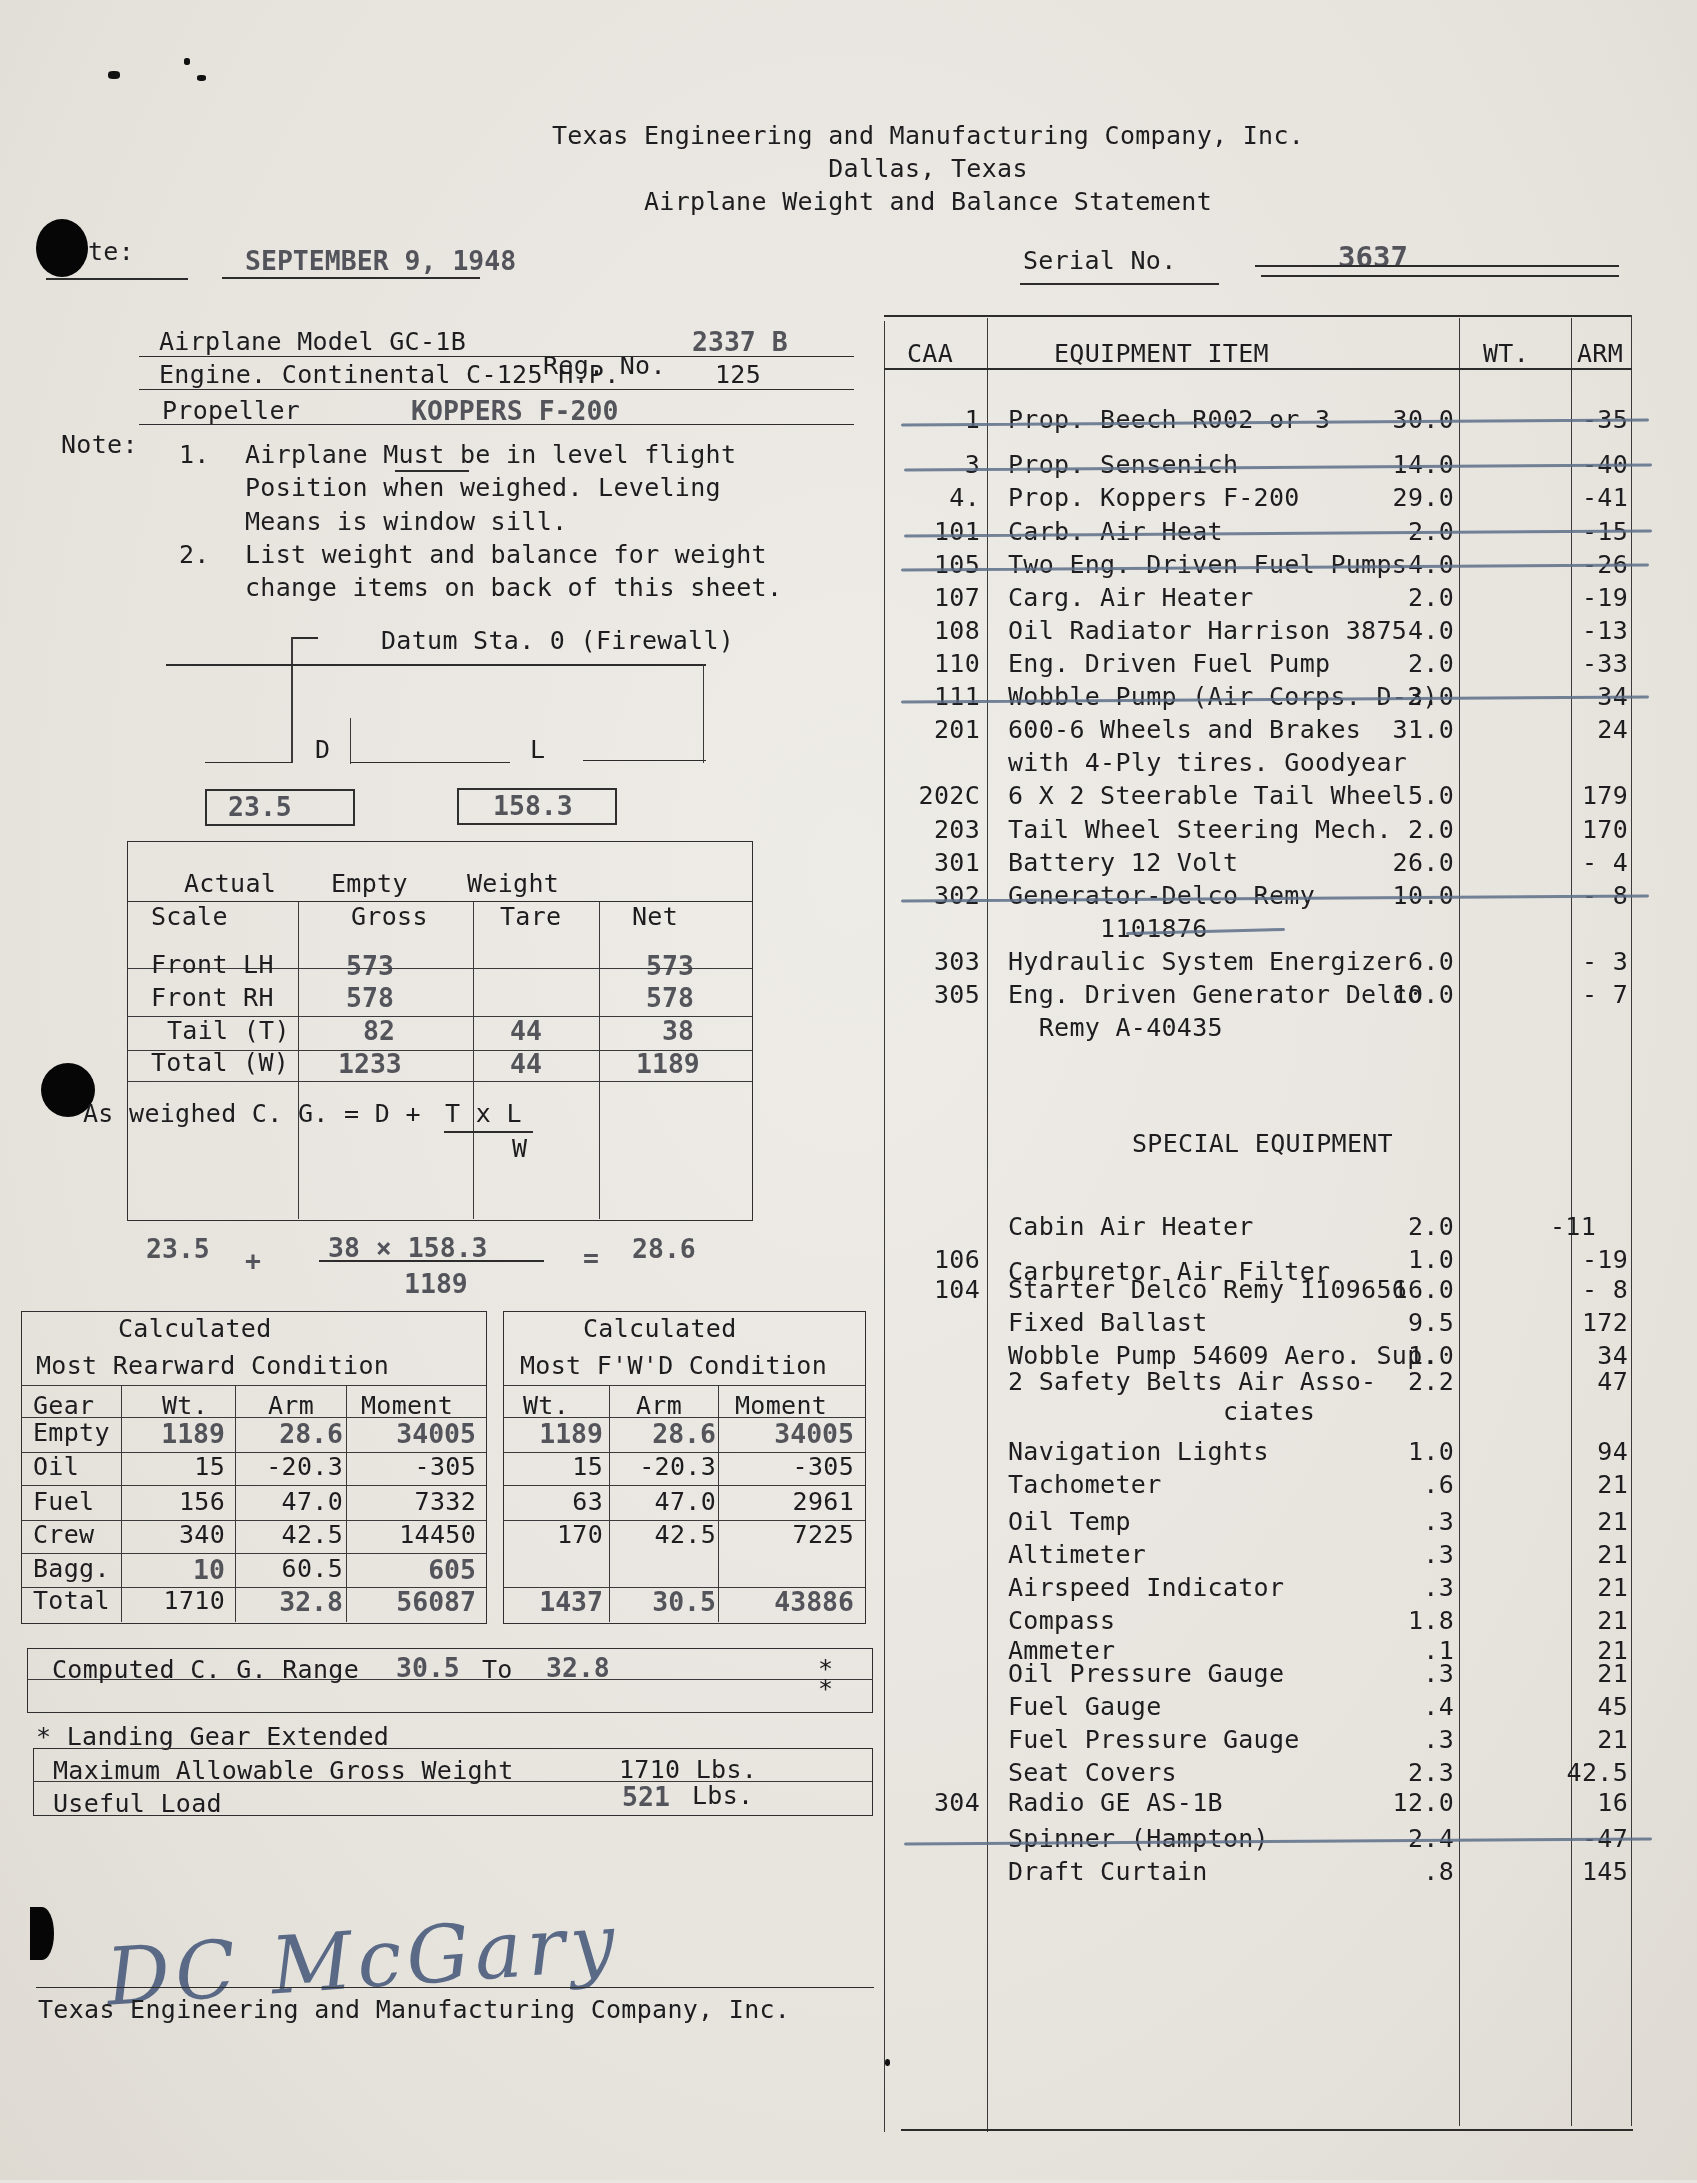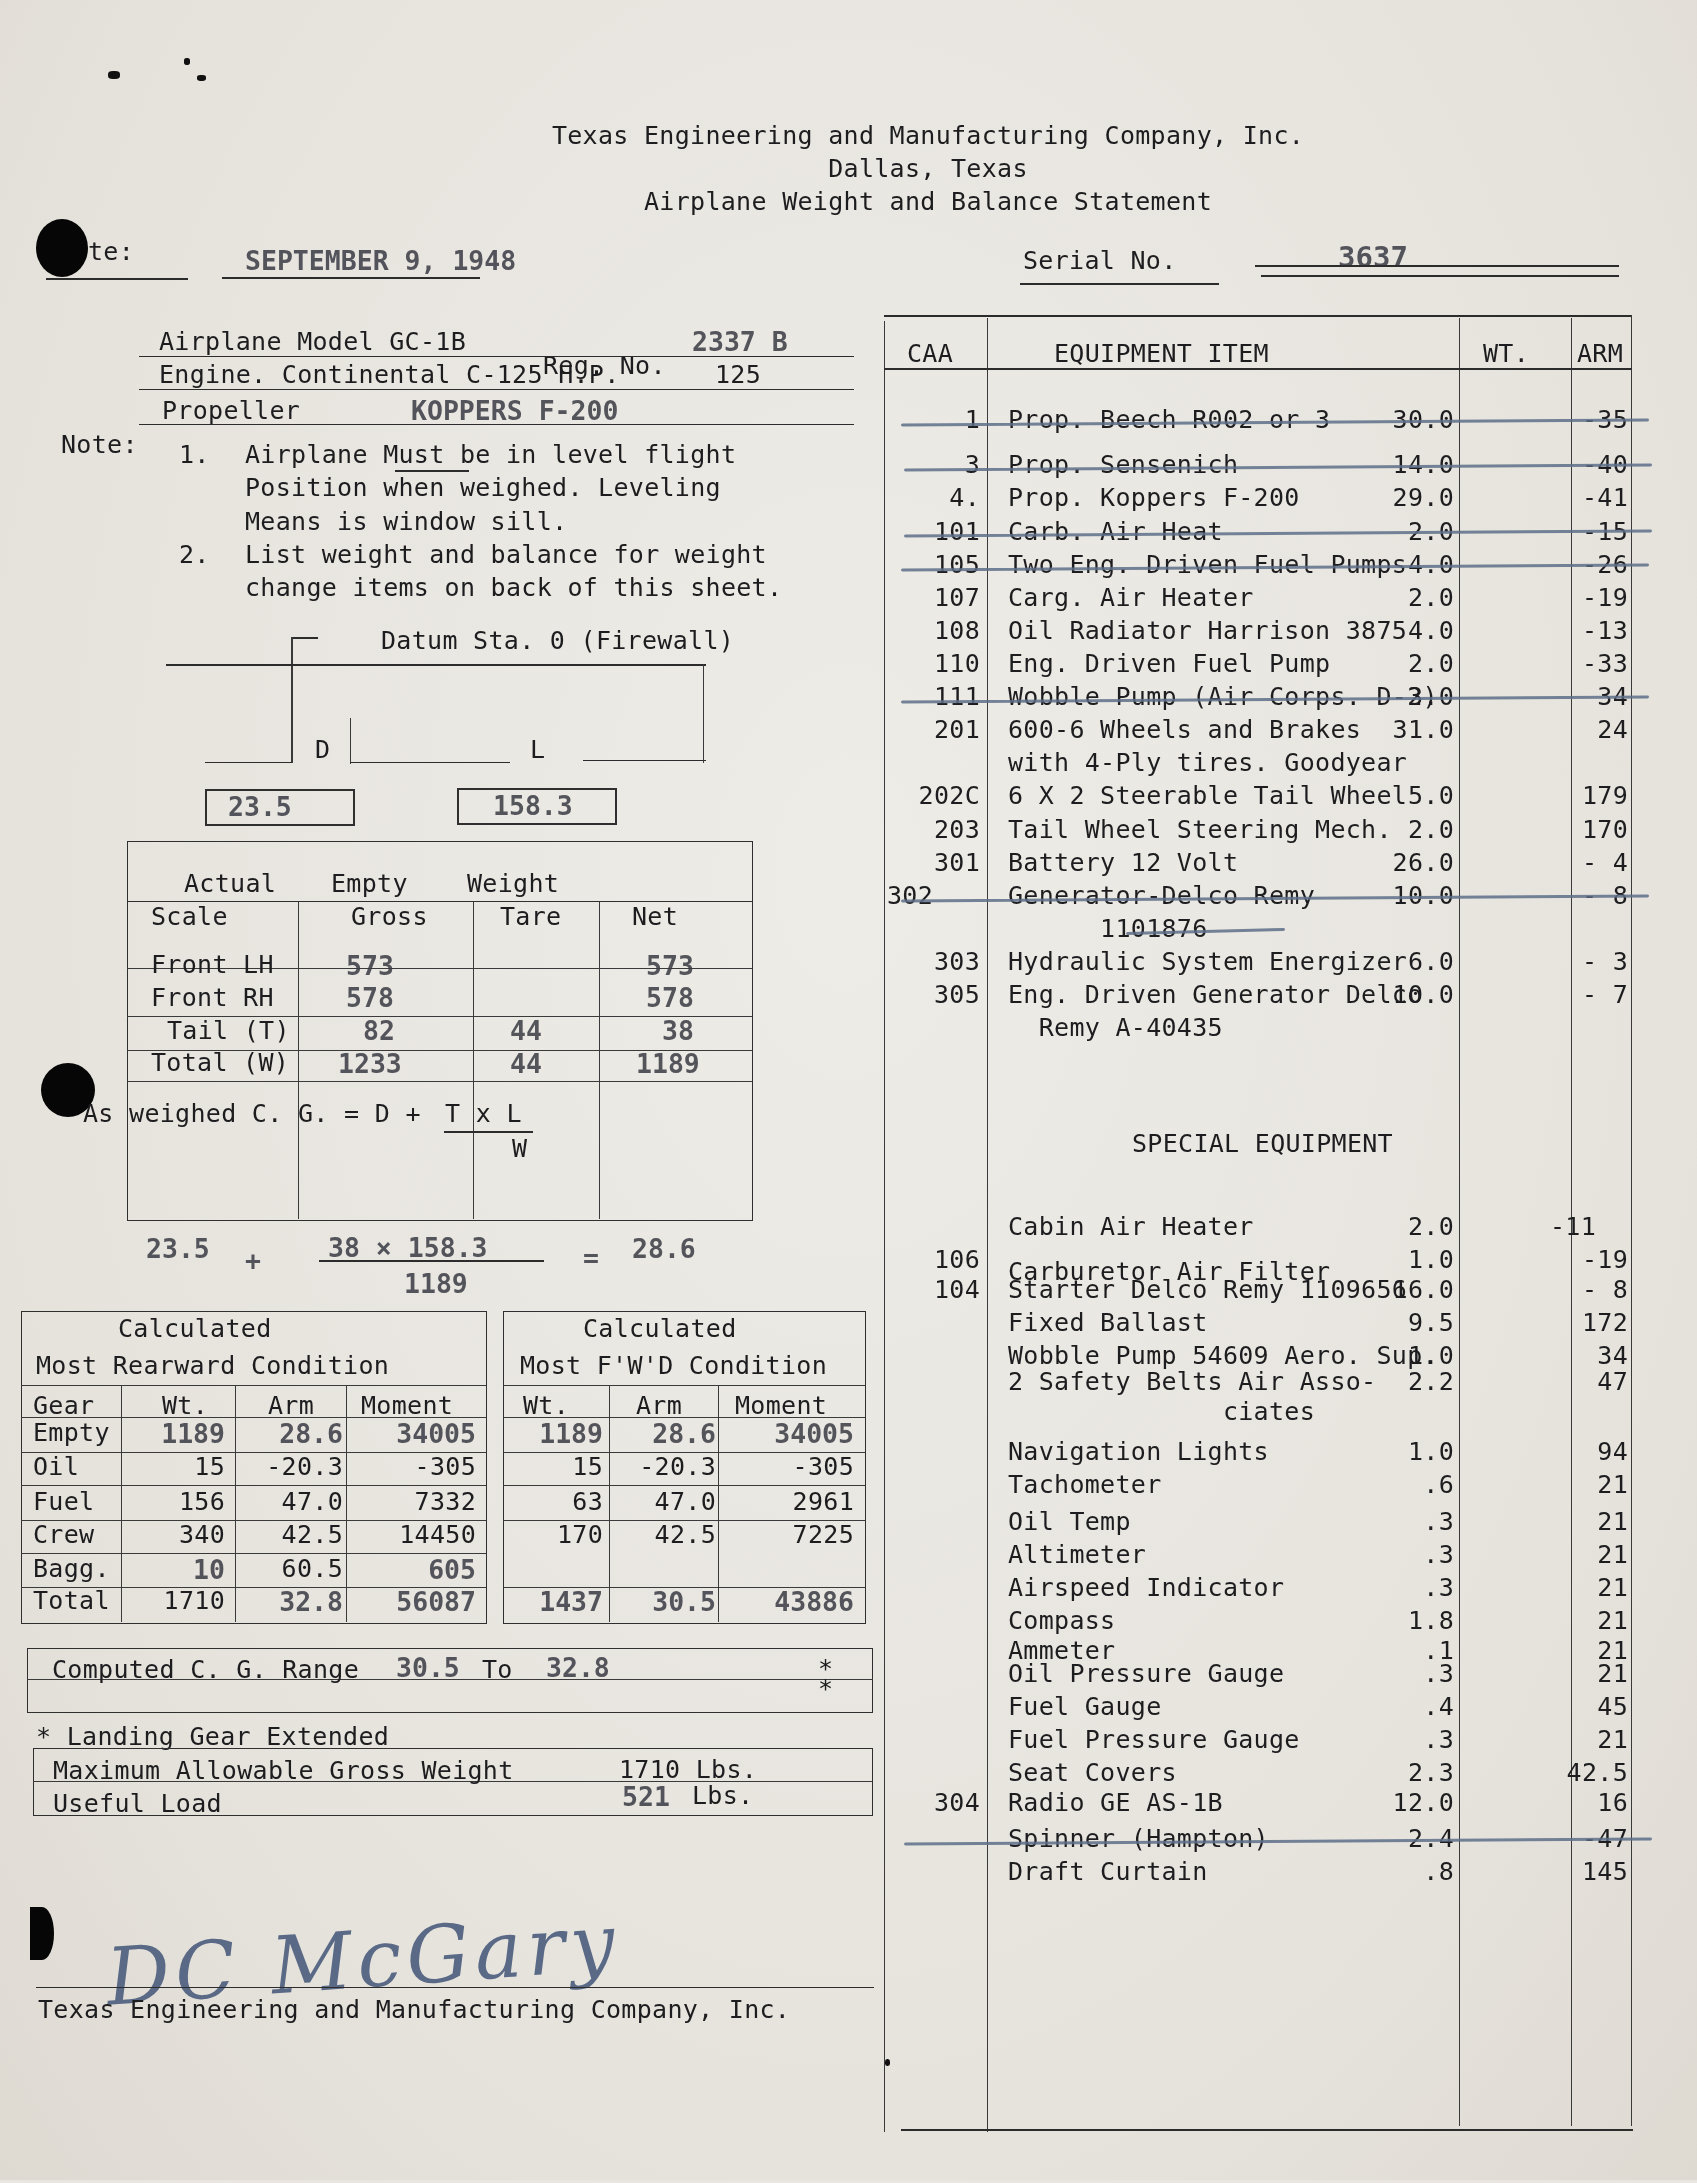--- a/index.html
+++ b/index.html
@@ -315,21 +315,21 @@
       <div class="abs t" style="left:1391px;top:781px;width:63px;text-align:right;">5.0</div>
       <div class="abs t" style="left:1550px;top:781px;width:78px;text-align:right;">179</div>
       <div class="abs t" style="left:887px;top:815px;width:93px;text-align:right;">203</div>
       <div class="abs t" style="left:1008px;top:815px;white-space:pre;">Tail Wheel Steering Mech.</div>
       <div class="abs t" style="left:1391px;top:815px;width:63px;text-align:right;">2.0</div>
       <div class="abs t" style="left:1550px;top:815px;width:78px;text-align:right;">170</div>
       <div class="abs t" style="left:887px;top:848px;width:93px;text-align:right;">301</div>
       <div class="abs t" style="left:1008px;top:848px;white-space:pre;">Battery 12 Volt</div>
       <div class="abs t" style="left:1391px;top:848px;width:63px;text-align:right;">26.0</div>
       <div class="abs t" style="left:1550px;top:848px;width:78px;text-align:right;">- 4</div>
-      <div class="abs t" style="left:887px;top:881px;width:93px;">302</div>
+      <div class="abs t" style="left:887px;top:881px;width:93px;text-align:right;">302</div>
       <div class="abs t" style="left:1008px;top:881px;white-space:pre;">Generator-Delco Remy</div>
       <div class="abs t" style="left:1391px;top:881px;width:63px;text-align:right;">10.0</div>
       <div class="abs t" style="left:1550px;top:881px;width:78px;text-align:right;">- 8</div>
       <div class="strike" style="left:901px;top:897px;width:748px;transform:rotate(-0.4deg);"></div>
       <div class="abs t" style="left:887px;top:914px;width:93px;text-align:right;"></div>
       <div class="abs t" style="left:1008px;top:914px;white-space:pre;">      1101876</div>
       <div class="abs t" style="left:1391px;top:914px;width:63px;text-align:right;"></div>
       <div class="abs t" style="left:1550px;top:914px;width:78px;text-align:right;"></div>
       <div class="strike" style="left:1126px;top:930px;width:159px;transform:rotate(-1.5deg);"></div>
       <div class="abs t" style="left:887px;top:947px;width:93px;text-align:right;">303</div>

